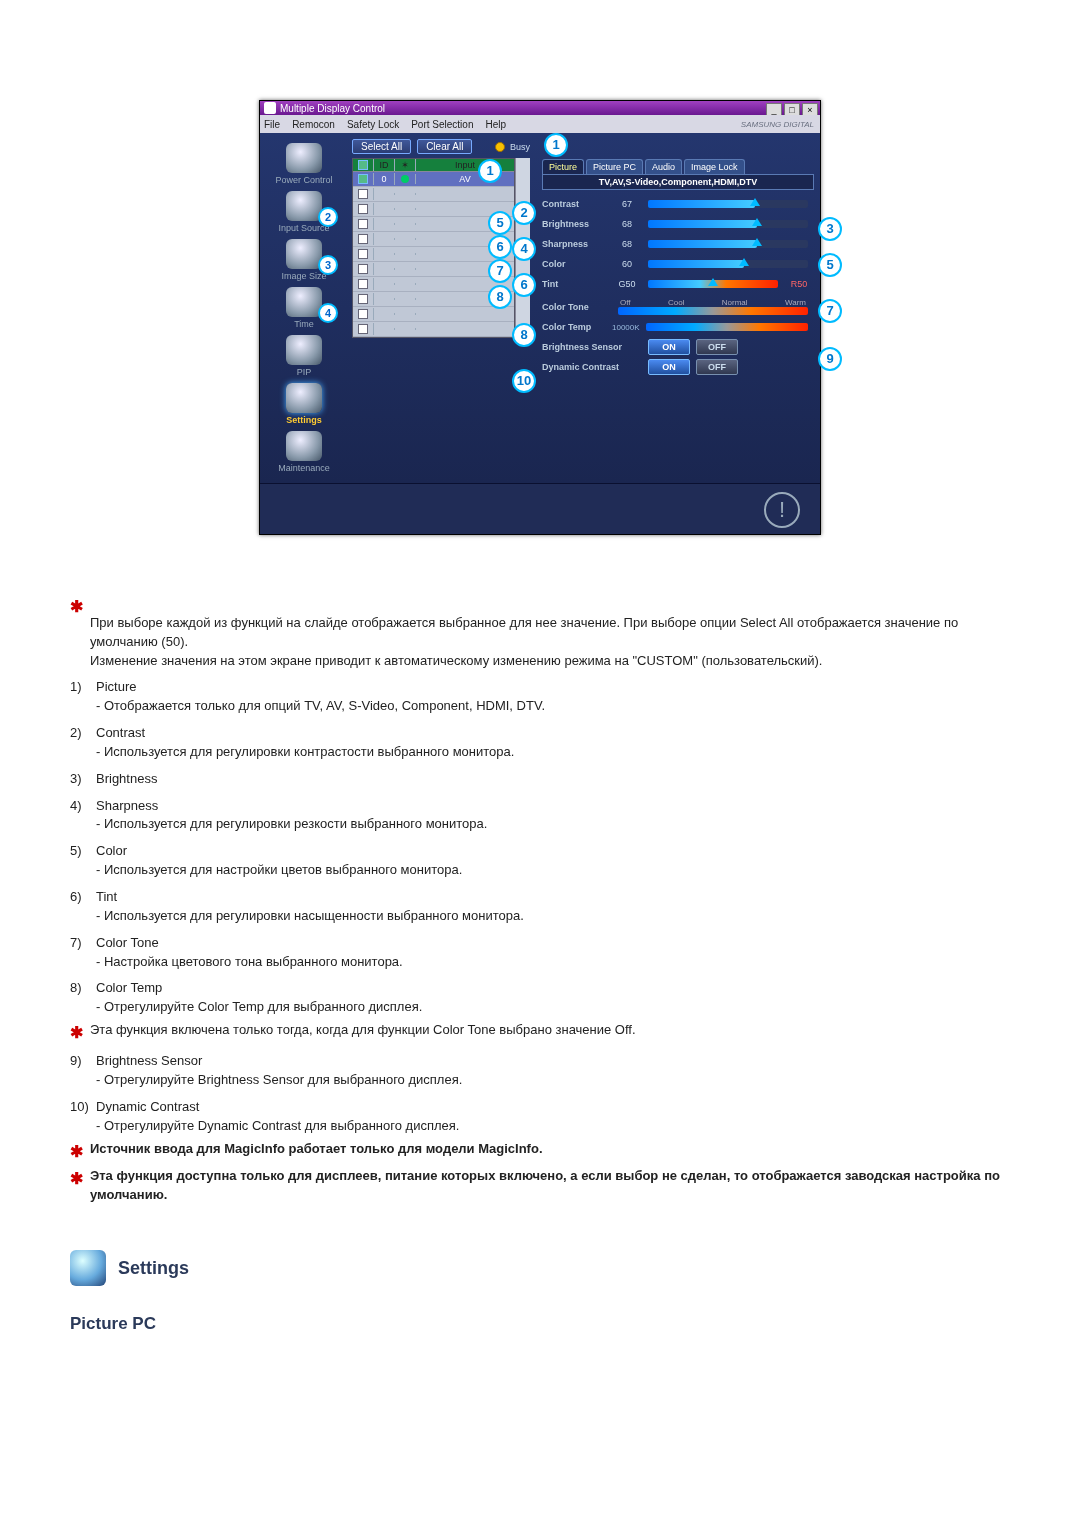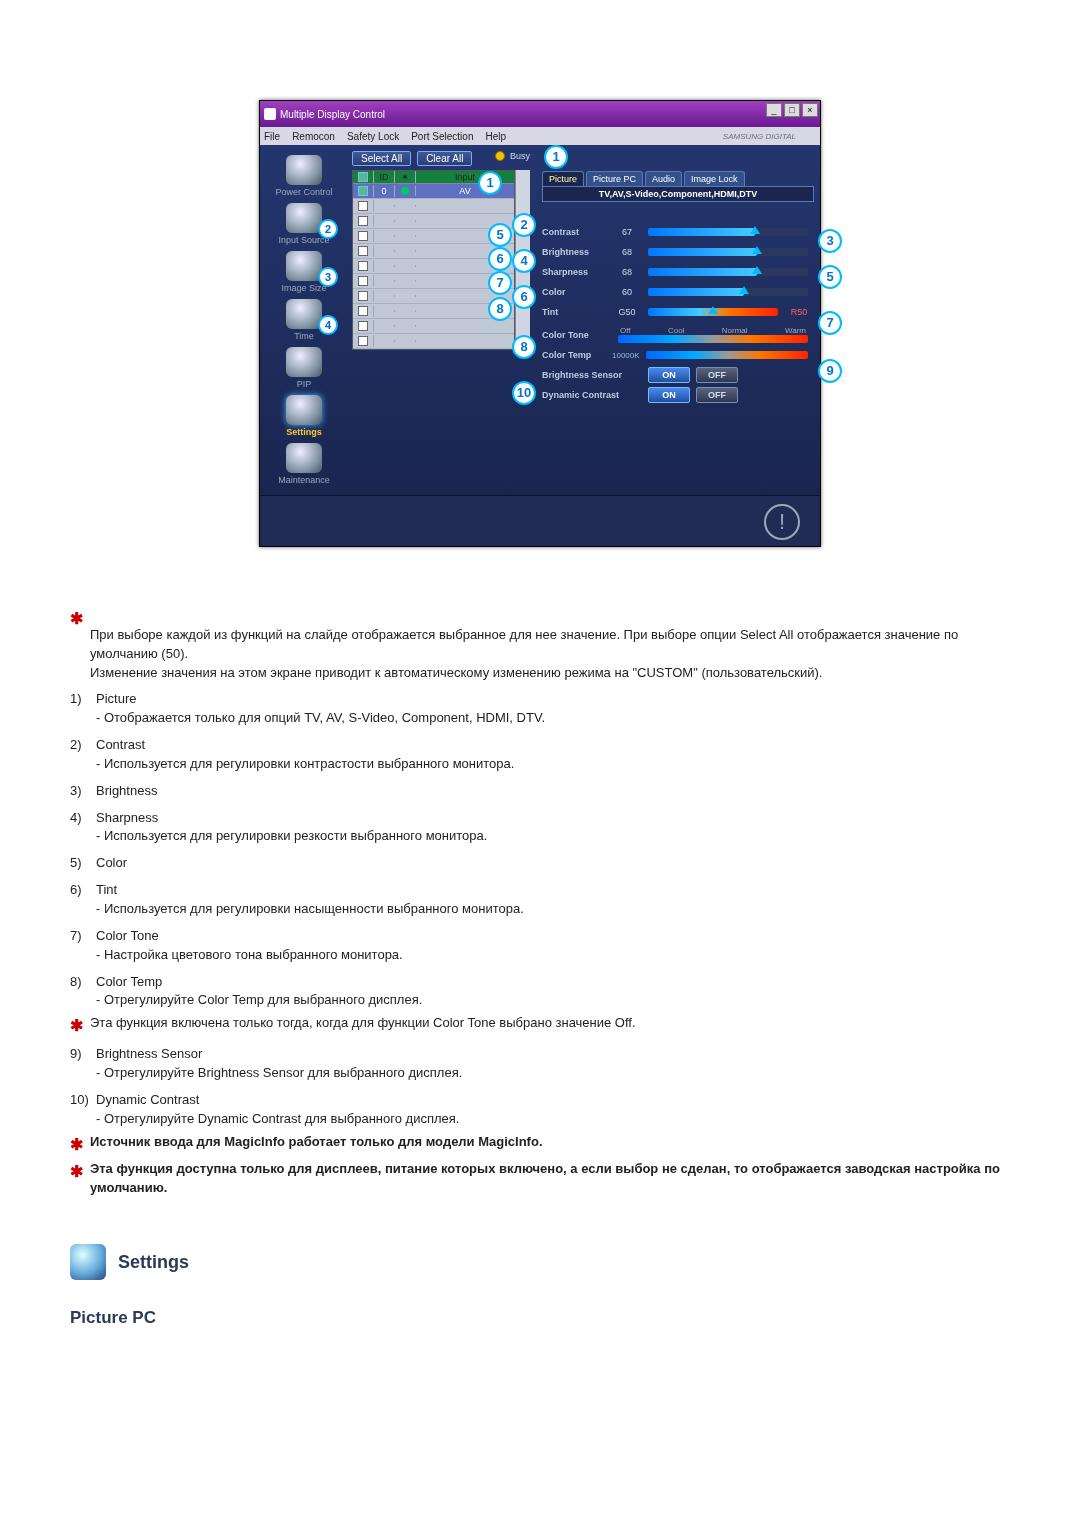--- a/index.html
+++ b/index.html
@@ -1,56 +1,56 @@
 <!DOCTYPE html>
 <html><head>
 <meta charset="utf-8">
 <style>
   body{margin:0;background:#fff;font-family:Arial,Helvetica,sans-serif;font-size:13px;color:#222;width:1080px}
   .page{padding:100px 70px 40px 70px}
   
   .app{width:560px;margin:0 auto;background:#1a2650;border:1px solid #000;box-shadow:0 0 4px rgba(0,0,0,.6)}
-  .titlebar{height:26px;background:linear-gradient(#a040c0,#6a1890);display:flex;align-items:center;color:#fff;font-size:10px;padding:0 4px;position:relative}
+  .titlebar{height:14px;background:linear-gradient(#a040c0,#6a1890);display:flex;align-items:center;color:#fff;font-size:10px;padding:0 4px;position:relative}
   .titlebar .t-icon{width:12px;height:12px;background:#fff;border-radius:2px;margin-right:4px}
   .titlebar .win-controls{position:absolute;right:2px;top:2px;display:flex;gap:2px}
   .titlebar .win-controls span{width:14px;height:12px;background:#ddd;border:1px solid #777;font-size:9px;line-height:12px;text-align:center;color:#000}
   .menubar{height:18px;background:#d8d8e4;display:flex;align-items:center;font-size:10px;color:#222;padding:0 4px;gap:12px;position:relative}
-  .menubar .brand{position:absolute;right:24px;font-size:8px;color:#6a7080;font-style:italic}
+  .menubar .brand{position:absolute;right:6px;font-size:8px;color:#6a7080;font-style:italic}
   .body{display:flex;background:linear-gradient(#24366e,#1a2650);min-height:350px}
   
   .nav{width:88px;padding:8px 0;display:flex;flex-direction:column;align-items:center;gap:2px}
   .nav-item{width:80px;text-align:center;font-size:9px;color:#9ab;padding:2px 0;position:relative}
   .nav-item.selected{color:#ffcc33;font-weight:bold}
   .nav-ico{width:36px;height:30px;margin:0 auto 2px;border-radius:6px;background:radial-gradient(circle at 40% 30%,#eef,#89a 60%,#456)}
   .nav-item.selected .nav-ico{box-shadow:0 0 6px #4af}
   .mini-badge{position:absolute;right:6px;top:18px;width:16px;height:16px;border:2px solid #0bf;border-radius:50%;background:#fff;color:#06c;font-weight:bold;font-size:11px;line-height:16px;text-align:center}
   
   .center{flex:0 0 178px;padding:6px 4px}
-  .top-btns{display:flex;gap:6px;align-items:flex-start;margin-bottom:4px}
+  .top-btns{display:flex;gap:6px;align-items:center;margin-bottom:4px}
   .mini-btn{background:linear-gradient(#40589a,#2b3d74);color:#fff;font-size:10px;border:1px solid #7af;padding:1px 8px;border-radius:2px}
   .busy{font-size:9px;color:#cde;display:flex;align-items:center;gap:5px;margin-left:auto}
   .busy-dot{width:8px;height:8px;border-radius:50%;background:#f7c000;border:1px solid #a07000}
   .grid{border:1px solid #556;background:#c0c8d6;font-size:9px}
   .grid-head{display:flex;background:#15803d;border-bottom:1px solid #889}
   .gc1{width:20px;text-align:center;border-right:1px solid #9ab;padding:1px 0}
   .gc2{width:20px;text-align:center;border-right:1px solid #9ab;padding:1px 0}
   .gc3{width:20px;text-align:center;border-right:1px solid #9ab;padding:1px 0}
   .gc4{flex:1;text-align:center;padding:1px 0}
   .grid-row{display:flex;border-bottom:1px solid #a8b0c0;height:14px;align-items:center}
   .grid-row.sel{background:#6070c0;color:#fff}
   .ck{width:8px;height:8px;border:1px solid #667;margin:0 auto;background:#fff}
   .ck.on{background:#5b8}
   .led{width:8px;height:8px;border-radius:50%;margin:0 auto;background:#0c6}
   .scroll{width:14px;background:#cfd6e2;border-left:1px solid #889;display:flex;flex-direction:column}
   
   .right{flex:1;padding:6px 6px 6px 8px;font-size:10px;color:#cde}
   .tabs{display:flex;margin-top:20px}
   .tab{padding:2px 6px;background:#34508a;color:#fff;font-size:9px;margin-right:2px;border-radius:3px 3px 0 0;border:1px solid #5a7ab4;border-bottom:none}
   .tab.active{background:#1a2650;color:#ff9}
-  .sources{background:#1a2650;border:1px solid #5a7ab4;padding:2px 0;font-size:9px;font-weight:bold;color:#fff;text-align:center;margin-bottom:22px}
+  .sources{background:#1a2650;border:1px solid #5a7ab4;padding:2px 0;font-size:9px;font-weight:bold;color:#fff;text-align:center;margin-bottom:6px}
   .sl-row{display:flex;align-items:center;margin:4px 0;height:16px}
   .sl-label{width:70px;font-size:9px;font-weight:bold;color:#bcd}
   .sl-val{width:30px;font-size:9px;color:#cde;text-align:center}
   .slider{flex:1;height:8px;position:relative;background:linear-gradient(90deg,#07f,#4cf 40%,#f70 60%,#f20);border-radius:2px;margin:0 6px}
   .slider.plain{background:#2a3860}
   .slider .fill{position:absolute;left:0;top:0;bottom:0;background:linear-gradient(90deg,#07f,#4cf);border-radius:2px}
   .slider .thumb{position:absolute;top:-2px;width:0;height:0;border-left:5px solid transparent;border-right:5px solid transparent;border-bottom:8px solid #0bf;transform:translateX(-5px)}
   .tone-row{display:flex;align-items:center;margin:6px 0 2px}
   .tone-labels{flex:1;display:flex;justify-content:space-between;font-size:8px;color:#aab;padding:0 8px}
   .tone-bar{height:8px;background:linear-gradient(90deg,#06f,#0af 30%,#999 50%,#f70 70%,#f20);border-radius:2px;margin:0 6px;position:relative;flex:1}
@@ -362,20 +362,21 @@
       </div>
     <div class="num-line">
         <span class="num">4)</span>
         <span class="txt">Sharpness</span>
       </div>
     <div class="sub">- Используется для регулировки резкости выбранного монитора.</div>
     <div class="num-line">
         <span class="num">5)</span>
         <span class="txt">Color</span>
       </div>
+    <div class="sub">- Используется для настройки цветов выбранного монитора.</div>
     <div class="num-line">
         <span class="num">6)</span>
         <span class="txt">Tint</span>
       </div>
     <div class="sub">- Используется для регулировки насыщенности выбранного монитора.</div>
     <div class="num-line">
         <span class="num">7)</span>
         <span class="txt">Color Tone</span>
       </div>
     <div class="sub">- Настройка цветового тона выбранного монитора.</div>

